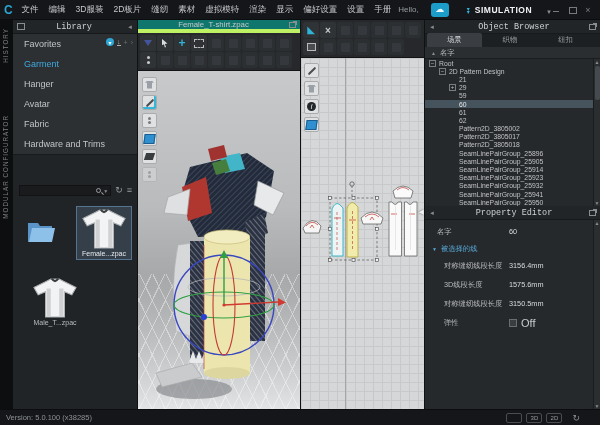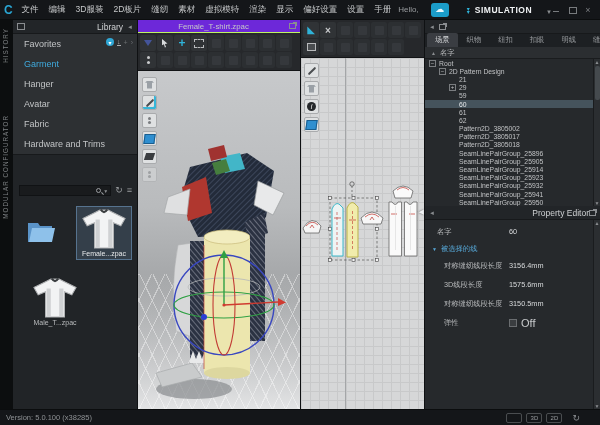--- a/index.html
+++ b/index.html
@@ -28,21 +28,21 @@
   
   .rail { position:absolute; top:20px; left:0; width:13px; bottom:16px; background:#0c0e0f; z-index:20; }
   .rail-item { position:absolute; left:2px; writing-mode:vertical-rl; transform:rotate(180deg);
                font-size:6.3px; letter-spacing:1px; color:#7d8083; white-space:nowrap; }
   .rail-item.r0 { top:8px; }
   .rail-item.r1 { top:95px; }
 
   
   .panel-header { height:14px; background:#222528; display:flex; align-items:center;
                   border-bottom:1px solid #17191b; flex:none; }
-  .panel-title { flex:1; text-align:right; font-size:8.5px; color:#cfd1d3; }
+  .panel-title { flex:1; text-align:center; font-size:8.5px; color:#cfd1d3;font-family:Liberation Mono, monospace; }
   .pin-icon { color:#8a8d90; font-size:6px; padding:0 4px; }
   .popout-icon { width:7px; height:6px; border:1px solid #8a8d90; margin-right:4px; position:relative; }
   .popout-icon::after { content:""; position:absolute; right:-2px; top:-2px; width:3px; height:3px; border-top:1px solid #8a8d90; border-right:1px solid #8a8d90; }
 
   
   .library { position:absolute; top:20px; left:13px; width:125px; bottom:16px; background:#2d3033;
              display:flex; flex-direction:column; border-right:1px solid #0f1113; z-index:10; }
   .lib-head-icon { width:8px; height:7px; border:1px solid #8a8d90; margin-left:4px; }
   .lib-list { position:relative; flex:none; }
   .lib-item { height:20px; display:flex; align-items:center; padding-left:11px;
@@ -75,21 +75,21 @@
   .statusbar { position:absolute; left:0; right:0; bottom:0; height:16px; background:#141619;
                display:flex; align-items:center; padding:0 6px; z-index:30; border-top:1px solid #0b0d0e; }
   .version { font-size:7.5px; color:#8f9295; }
   .status-right { margin-left:auto; display:flex; align-items:center; gap:4px; padding-right:14px; }
   .view-btn { min-width:16px; height:10px; border:1px solid #4a4d50; border-radius:2px; font-size:6px;
               color:#9a9da0; display:flex; align-items:center; justify-content:center; padding:0 2px; }
   .sync-icon { color:#8a8d90; font-size:9px; margin-left:6px; }
 
   
   .win { position:absolute; top:20px; bottom:16px; display:flex; flex-direction:column; background:#232528; }
-  .tabbar { height:13px; background:#6d28d9; display:flex; align-items:center; border-bottom:1px solid #bef264; flex:none; }
+  .tabbar { height:13px; background:#0f766e; display:flex; align-items:center; border-bottom:4px solid #bef264; flex:none; }
   .tab-title { flex:1; text-align:center; font-size:7.8px; color:#c6c8ca; white-space:nowrap; overflow:hidden; }
   .toolbar { background:#26282b; padding:2px 2px 1px 2px; flex:none; border-bottom:1px solid #121416; }
   .tool-row { display:flex; gap:1px; margin-bottom:1px; }
   .tile { width:16px; height:16px; background:#303336; border-radius:2px; display:flex;
           align-items:center; justify-content:center; flex:none; position:relative; }
   .tile.dim { background:#2c2f32; }
   .tile.dim::after { content:""; width:9px; height:9px; background:#35383c; border-radius:1px; }
   .tile.simulate-down::after { content:""; border-left:4px solid transparent; border-right:4px solid transparent;
                                border-top:6px solid #44549a; }
   .tile.select-tool::after { content:""; width:7px; height:9px; background:#d8dadc;
@@ -137,21 +137,21 @@
   .axis-v { position:absolute; left:44px; top:0; bottom:0; width:1px; background:#a4a6a8; }
   .side-tools-2d { position:absolute; left:3px; top:5px; display:flex; flex-direction:column; gap:3px; }
   .pattern-svg { position:absolute; left:0; top:118px; }
   .collapse-handle { position:absolute; right:0; top:150px; color:#f0f2f4; font-size:7px;
                      text-shadow:0 0 2px #555; }
 
   
   .rightpanel { position:absolute; left:425px; top:20px; width:175px; bottom:16px; background:#26292c;
                 display:flex; flex-direction:column; z-index:10; }
   .ob-tabs { height:13px; background:#1d2023; display:flex; align-items:flex-end; padding-left:2px; flex:none; }
-  .ob-tab { font-size:7.3px; color:#9a9da0; padding:2px 8px 2px; margin-right:1px; white-space:nowrap; cursor:default; }
+  .ob-tab { font-size:7.3px; color:#9a9da0; padding:2px 20px 2px; margin-right:1px; white-space:nowrap; cursor:default; }
   .ob-tab.active { background:#3a3d42; color:#d8dadc; border-radius:2px 2px 0 0; }
   .ob-tab-arrows { margin-left:auto; color:#8a8d90; font-size:6px; padding-right:3px; letter-spacing:1px; }
   .name-header { height:12px; background:#2b2e31; border-bottom:1px solid #1a1c1e; display:flex;
                  align-items:center; font-size:7.3px; color:#b8babc; padding-left:6px; gap:4px; flex:none; }
   .sort-tri { font-size:5px; color:#8a8d90; }
   .tree-wrap { position:relative; height:147px; overflow:hidden; flex:none; background:#26292c; }
   .tree-rows { position:absolute; left:0; right:7px; top:0; }
   .tree-row { height:8.2px; display:flex; align-items:center; font-size:6.8px; color:#c0c2c4; white-space:nowrap; }
   .tree-row.selected { background:#45535c; color:#e8eaec; }
   .expander { width:7px; height:7px; border:1px solid #7a7d80; margin-right:3px; flex:none;
@@ -441,20 +441,21 @@
           <span class="side-tile info-icon"></span>
           <span class="side-tile show-fabric-2d-icon"></span>
         </div>
       <span class="collapse-handle">◀</span>
     </div>
   </div>
 
   <div class="rightpanel">
     <div class="panel-header">
       <span class="pin-icon">◄</span>
+      <span class="panel-title">Object Browser</span>
       <span class="popout-icon"></span>
     </div>
     <div class="ob-tabs">
       <span style="display:flex;align-items:flex-end;">
 
       <span class="ob-tab active">场景</span>
           <span class="ob-tab">织物</span>
           <span class="ob-tab">纽扣</span>
           <span class="ob-tab">扣眼</span>
           <span class="ob-tab">明线</span>

